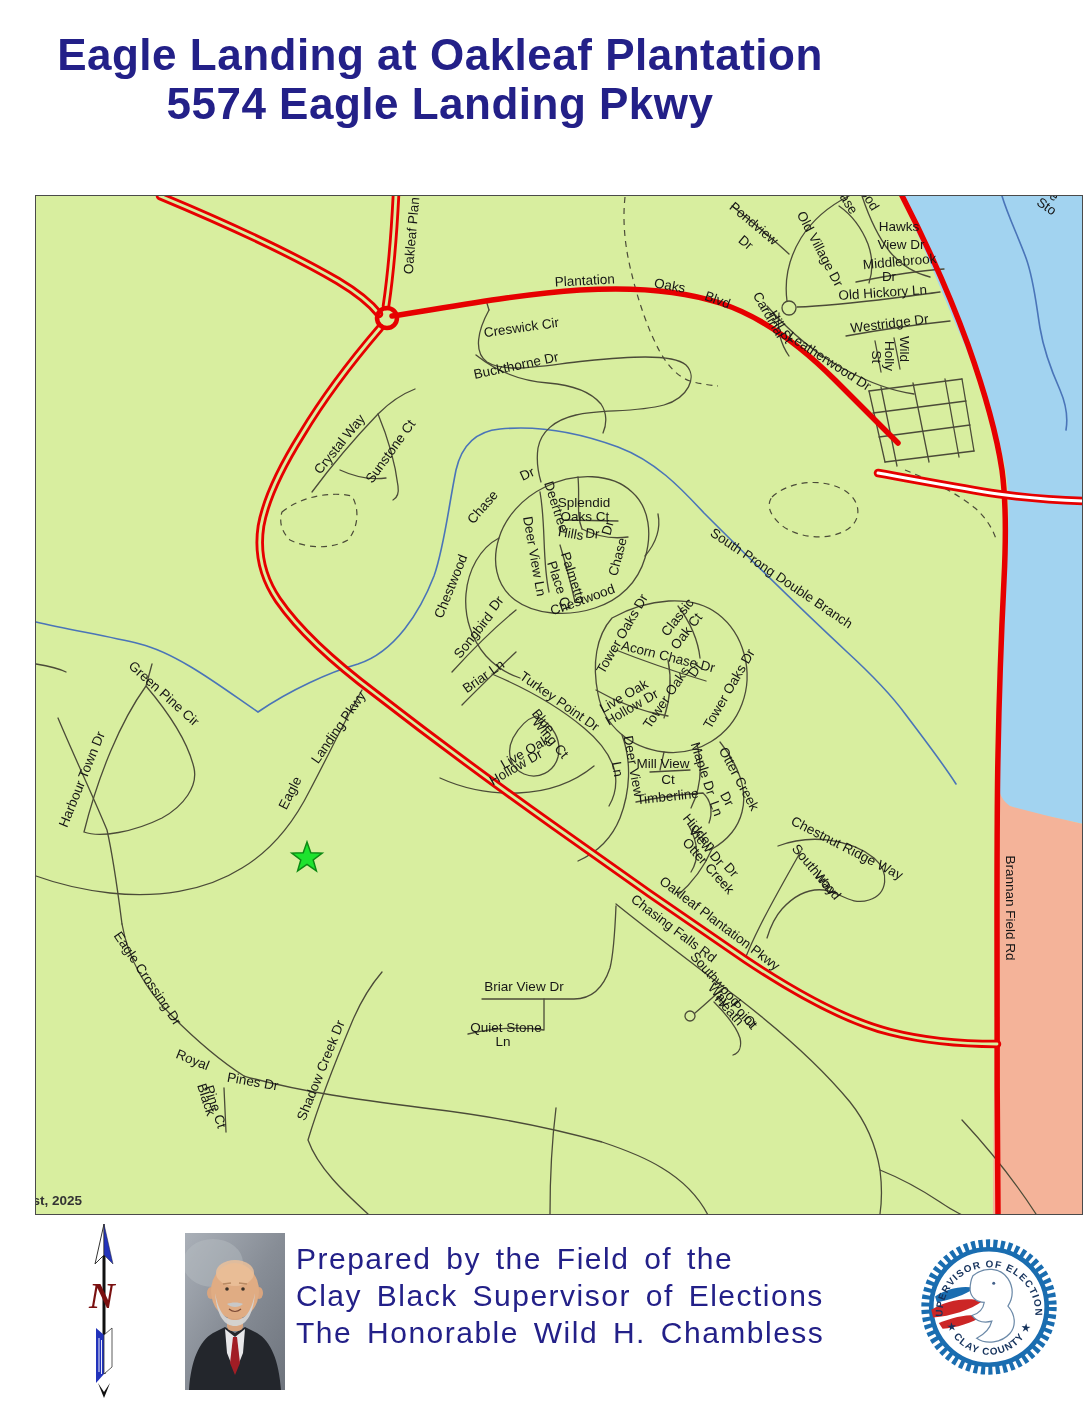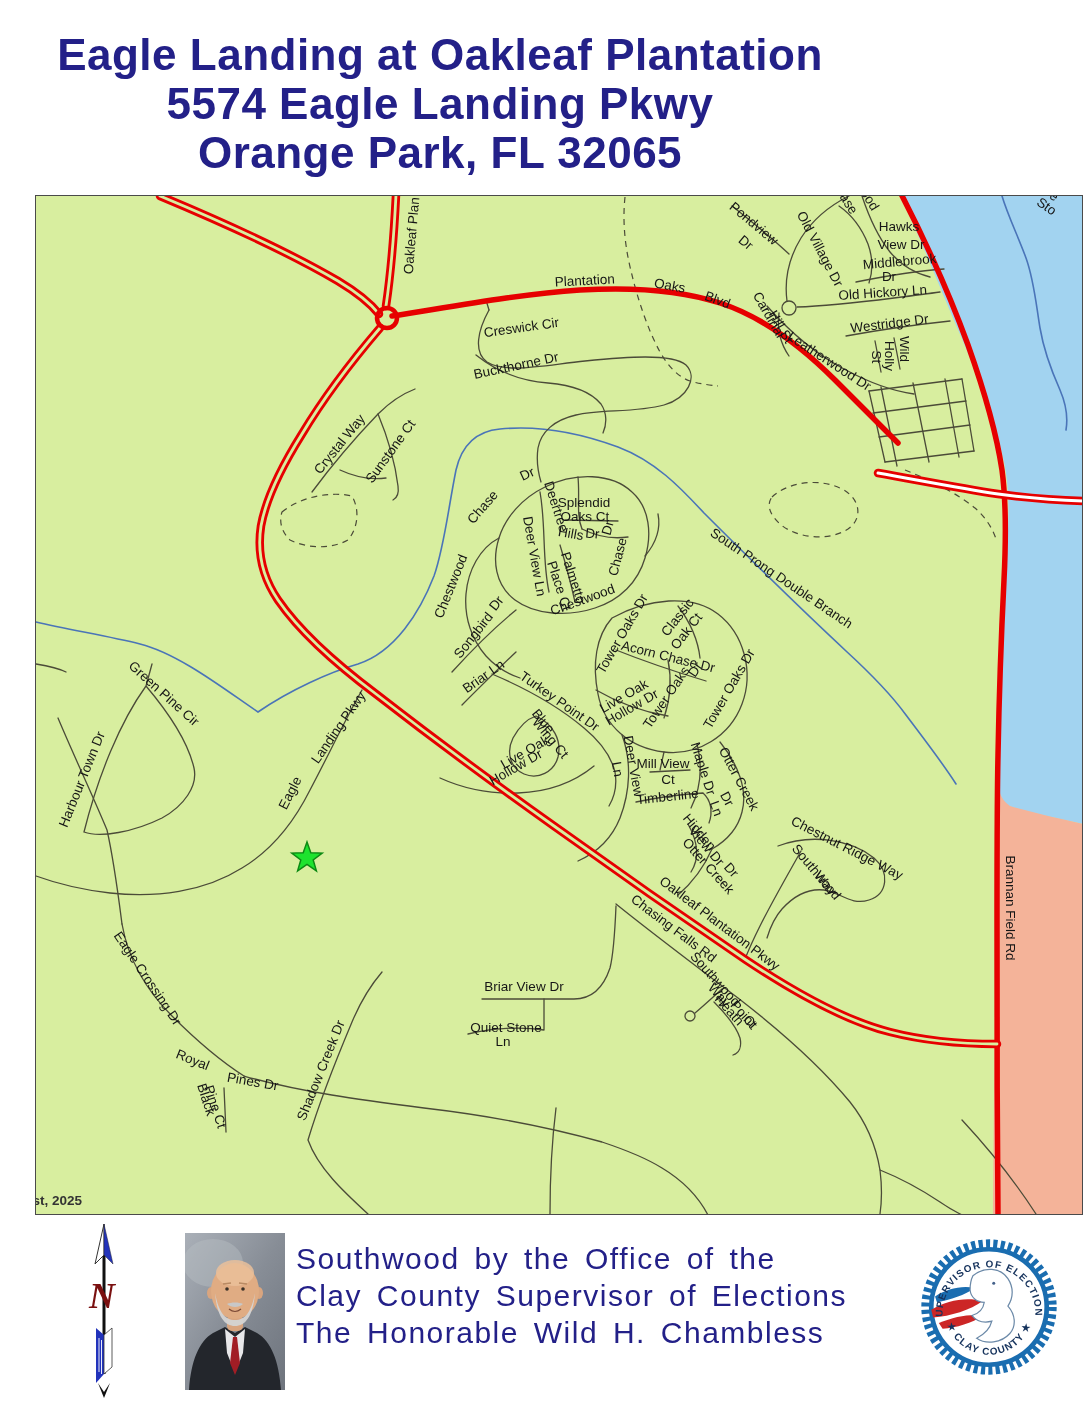--- a/index.html
+++ b/index.html
@@ -33,21 +33,20 @@
            fill:#15325c;letter-spacing:1.2px;}
 </style>
 </head>
 <body>
 
 <div class="page">
 
   <div class="title">
     <div>Eagle Landing at Oakleaf Plantation</div>
     <div>5574 Eagle Landing Pkwy</div>
-    <div>Orange Park, FL 32065</div>
   </div>
 
   <svg class="map-svg" width="1048" height="1020" viewBox="35 195 1048 1020" xmlns="http://www.w3.org/2000/svg" xmlns:xlink="http://www.w3.org/1999/xlink">
 
     <rect x="35" y="195" width="1048" height="1020" fill="var(--land-green)"></rect>
 
     <path fill="var(--water-blue)" d="M903,195 L1083,195 L1083,824 C1056,818 1028,813 1006,805 C1001,800 999,794 999,787
          C999,720 1002,640 1006,570 C1008,530 1011,495 1004,462 C995,420 975,368 953,318
          C939,285 923,245 909,215 Z"></path>
 
@@ -286,22 +285,22 @@
     <ellipse cx="50" cy="40" rx="19" ry="13" fill="#eac09a" opacity="0.85"></ellipse>
     <path d="M30,60 C32,84 40,93 50,93 C60,93 68,84 70,60 C66,80 60,87 50,87 C40,87 34,80 30,60 Z" fill="#d4d4d4" opacity="0.95"></path>
     <path d="M42,71 C46,69 54,69 58,71 C54,75 46,75 42,71 Z" fill="#c8c8c8"></path>
     <path d="M44,76 Q50,81 56,76" stroke="#7c4a36" stroke-width="1.2" fill="none"></path>
     <circle cx="42" cy="56" r="1.8" fill="#3a3026"></circle>
     <circle cx="58" cy="56" r="1.8" fill="#3a3026"></circle>
     <path d="M38,51 L46,50 M54,50 L62,51" stroke="#b98a63" stroke-width="1.5" fill="none"></path>
   </svg>
 
   <div class="footer-text">
-    <div>Southwood by the Office of the</div>
-    <div>Clay County Supervisor of Elections</div>
+    <div>Prepared by the Field of the</div>
+    <div>Clay Black Supervisor of Elections</div>
     <div>The Honorable Wild H. Chambless</div>
   </div>
 
   <svg class="seal" width="142" height="142" viewBox="0 0 150 150">
     <defs>
       <path id="sealTop" d="M 26,82 A 49,49 0 0 1 124,82"></path>
       <path id="sealBottom" d="M 30,89 A 46,46 0 0 0 120,89"></path>
     </defs>
     <circle cx="75" cy="75" r="64" fill="#fff"></circle>
     <circle cx="75" cy="75" r="67" fill="none" stroke="var(--seal-blue)" stroke-width="9" stroke-dasharray="4.4 3.4"></circle>

